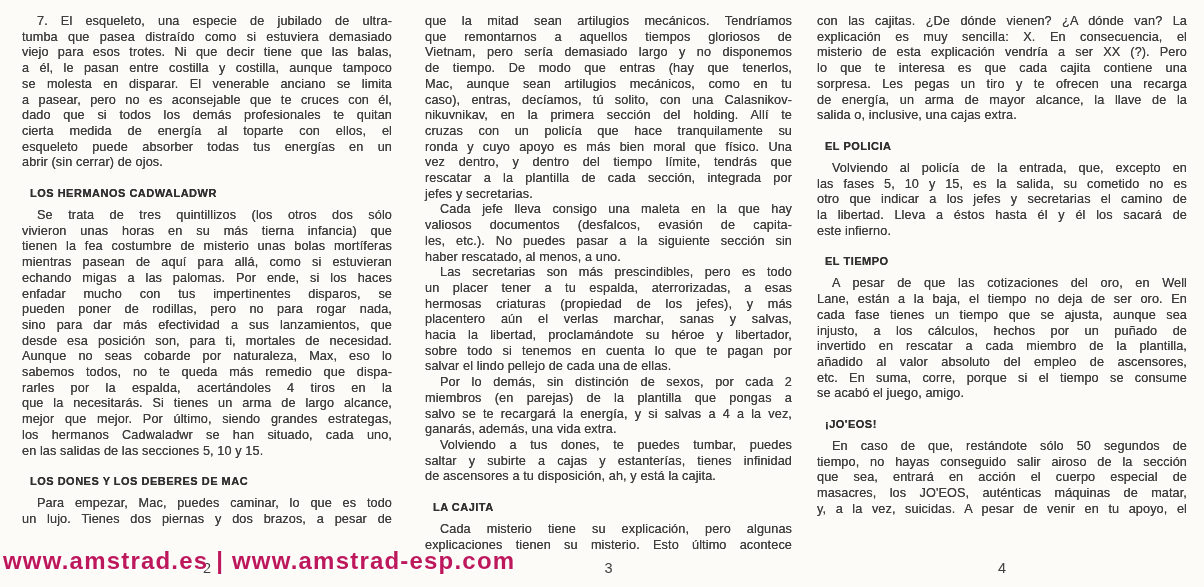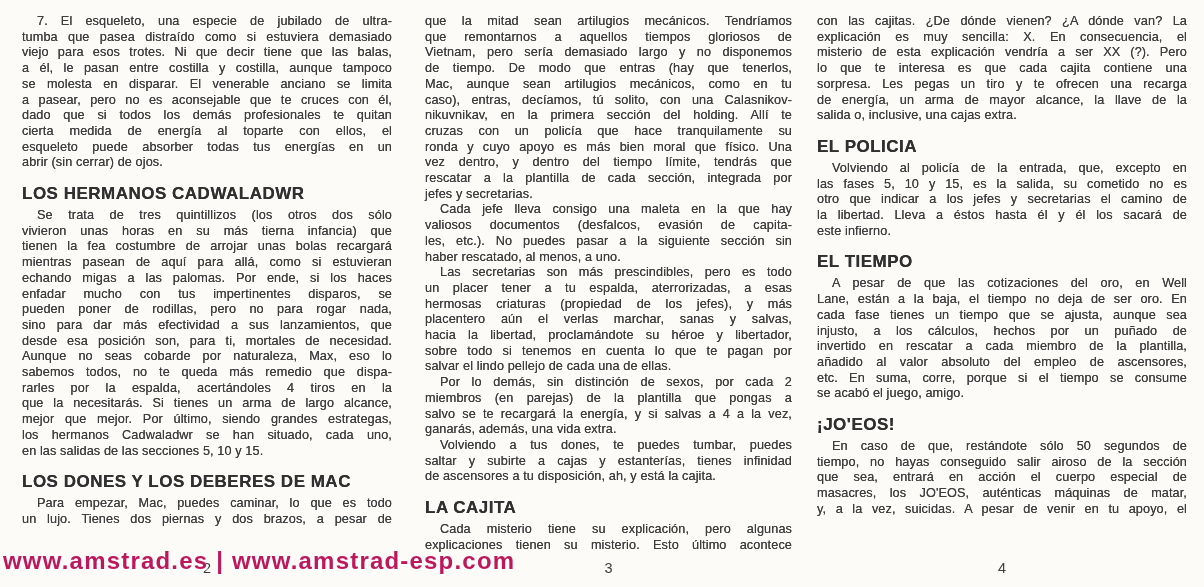--- a/index.html
+++ b/index.html
@@ -35,25 +35,25 @@
     text-align:justify;
     text-align-last:justify;
     -webkit-hyphens:none; hyphens:none;
     text-shadow:0 0 0.3px #4a4a4a;
   }
   .para .tline:last-child { text-align-last:left; }
   .para.cont .tline:last-child { text-align-last:justify; }
   .tline.ind { text-indent:15px; }
   .heading {
     font-weight:bold;
-    font-size:17px;
+    font-size:11px;
     line-height:19px;
     letter-spacing:0.5px;
     color:#303030;
-    margin:13px 0 5px 0;
+    margin:13px 0 5px 8px;
     text-shadow:0 0 0.4px #303030;
   }
   .pagenum {
     position:absolute;
     left:0; right:0; bottom:4px;
     text-align:center;
     font-size:14.5px;
     color:#3e3e3e;
   }
   .watermark {
@@ -83,21 +83,21 @@
         <div class="tline">a pasear, pero no es aconsejable que te cruces con él,</div>
         <div class="tline">dado que si todos los demás profesionales te quitan</div>
         <div class="tline">cierta medida de energía al toparte con ellos, el</div>
         <div class="tline">esqueleto puede absorber todas tus energías en un</div>
         <div class="tline">abrir (sin cerrar) de ojos.</div>
       </div>
       <div class="heading">LOS HERMANOS CADWALADWR</div>
       <div class="para">
         <div class="tline ind">Se trata de tres quintillizos (los otros dos sólo</div>
         <div class="tline">vivieron unas horas en su más tierna infancia) que</div>
-        <div class="tline">tienen la fea costumbre de arrojar unas bolas recargará</div>
+        <div class="tline">tienen la fea costumbre de misterio unas bolas mortíferas</div>
         <div class="tline">mientras pasean de aquí para allá, como si estuvieran</div>
         <div class="tline">echando migas a las palomas. Por ende, si los haces</div>
         <div class="tline">enfadar mucho con tus impertinentes disparos, se</div>
         <div class="tline">pueden poner de rodillas, pero no para rogar nada,</div>
         <div class="tline">sino para dar más efectividad a sus lanzamientos, que</div>
         <div class="tline">desde esa posición son, para ti, mortales de necesidad.</div>
         <div class="tline">Aunque no seas cobarde por naturaleza, Max, eso lo</div>
         <div class="tline">sabemos todos, no te queda más remedio que dispa-</div>
         <div class="tline">rarles por la espalda, acertándoles 4 tiros en la</div>
         <div class="tline">que la necesitarás. Si tienes un arma de largo alcance,</div>

